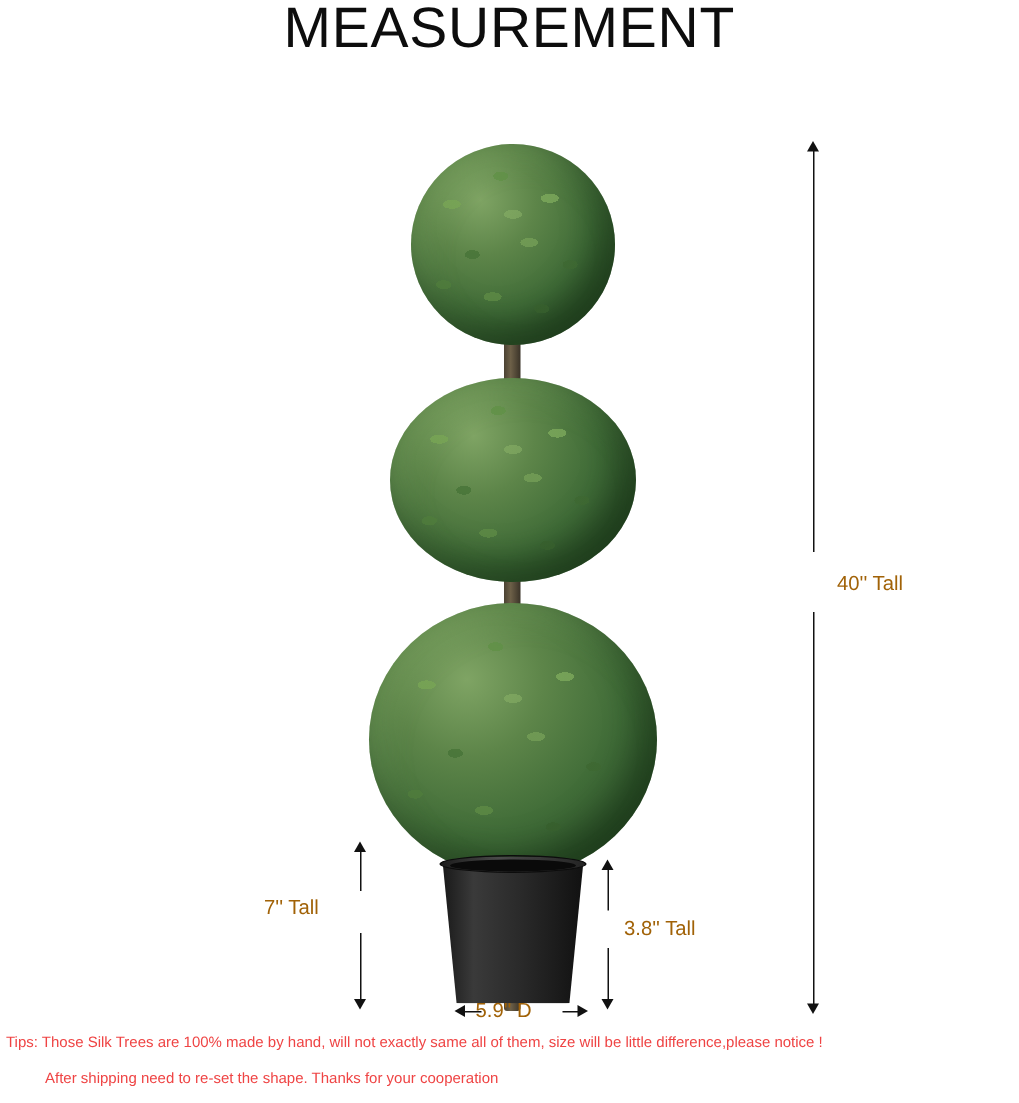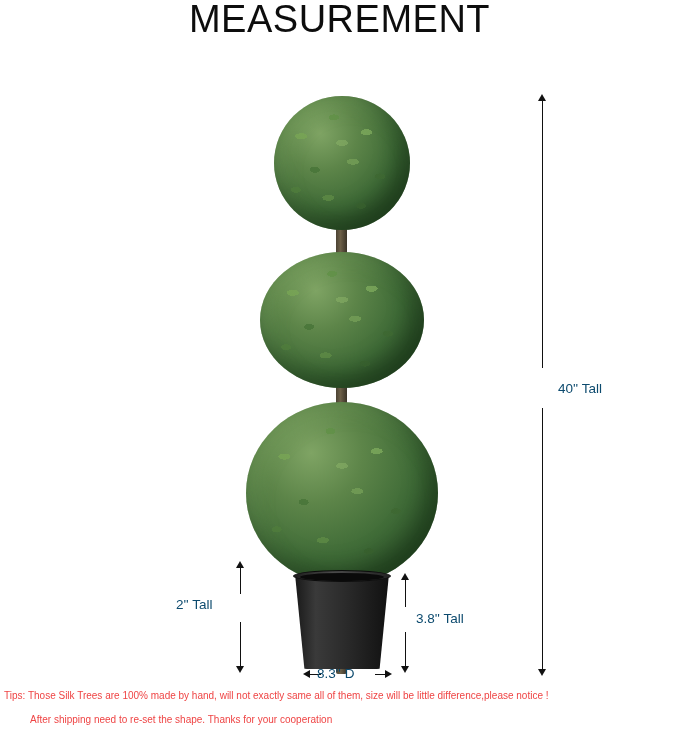--- a/index.html
+++ b/index.html
@@ -114,21 +114,21 @@
     width: 84px;
     height: 8px;
     border-radius: 50%;
     background: #0a0a0a;
   }
 
   
   .dim-label {
     position: absolute;
     font-size: 13.5px;
-    color: #0c4a6e;
+    color: #a16207;
     white-space: nowrap;
     font-family: "Liberation Sans", sans-serif;
   }
   .v-line {
     position: absolute;
     width: 1px;
     background: #111;
   }
   .h-line {
     position: absolute;
@@ -196,35 +196,35 @@
     <div class="v-line" style="left:541.5px; top:408px; height:262px;"></div>
     <div class="arrow arrow-down" style="left:538px; top:669px;"></div>
     <div class="dim-label" style="left:558px; top:381px;">40'' Tall</div>
   </div>
 
   <div>
     <div class="arrow arrow-up" style="left:236px; top:561px;"></div>
     <div class="v-line" style="left:239.5px; top:567px; height:27px;"></div>
     <div class="v-line" style="left:239.5px; top:622px; height:45px;"></div>
     <div class="arrow arrow-down" style="left:236px; top:666px;"></div>
-    <div class="dim-label" style="left:176px; top:597px;">2'' Tall</div>
+    <div class="dim-label" style="left:176px; top:597px;">7'' Tall</div>
   </div>
 
   <div>
     <div class="arrow arrow-up" style="left:401px; top:573px;"></div>
     <div class="v-line" style="left:404.5px; top:579px; height:28px;"></div>
     <div class="v-line" style="left:404.5px; top:632px; height:35px;"></div>
     <div class="arrow arrow-down" style="left:401px; top:666px;"></div>
     <div class="dim-label" style="left:416px; top:611px;">3.8'' Tall</div>
   </div>
 
   <div>
     <div class="arrow arrow-left" style="left:303px; top:670px;"></div>
     <div class="h-line" style="left:309px; top:673.5px; width:12px;"></div>
     <div class="h-line" style="left:375px; top:673.5px; width:11px;"></div>
     <div class="arrow arrow-right" style="left:385px; top:670px;"></div>
-    <div class="dim-label" style="left:317px; top:666px;">8.3'' D</div>
+    <div class="dim-label" style="left:317px; top:666px;">5.9'' D</div>
   </div>
 
   <div class="tips tips-line1">Tips: Those Silk Trees are 100% made by hand, will not exactly same all of them, size will be little difference,please notice !</div>
   <div class="tips tips-line2">After shipping need to re-set the shape.  Thanks for your cooperation</div>
 
 </div>
 
 </body></html>

